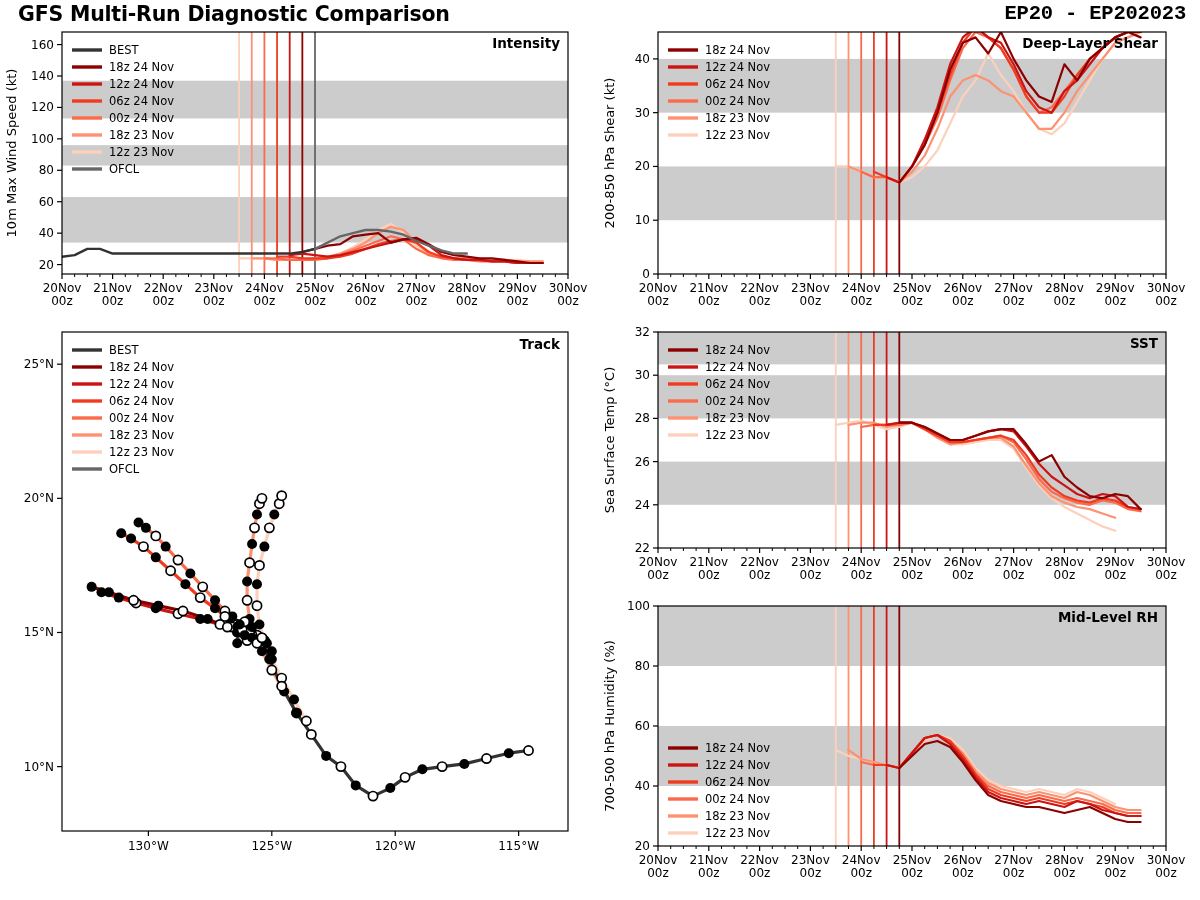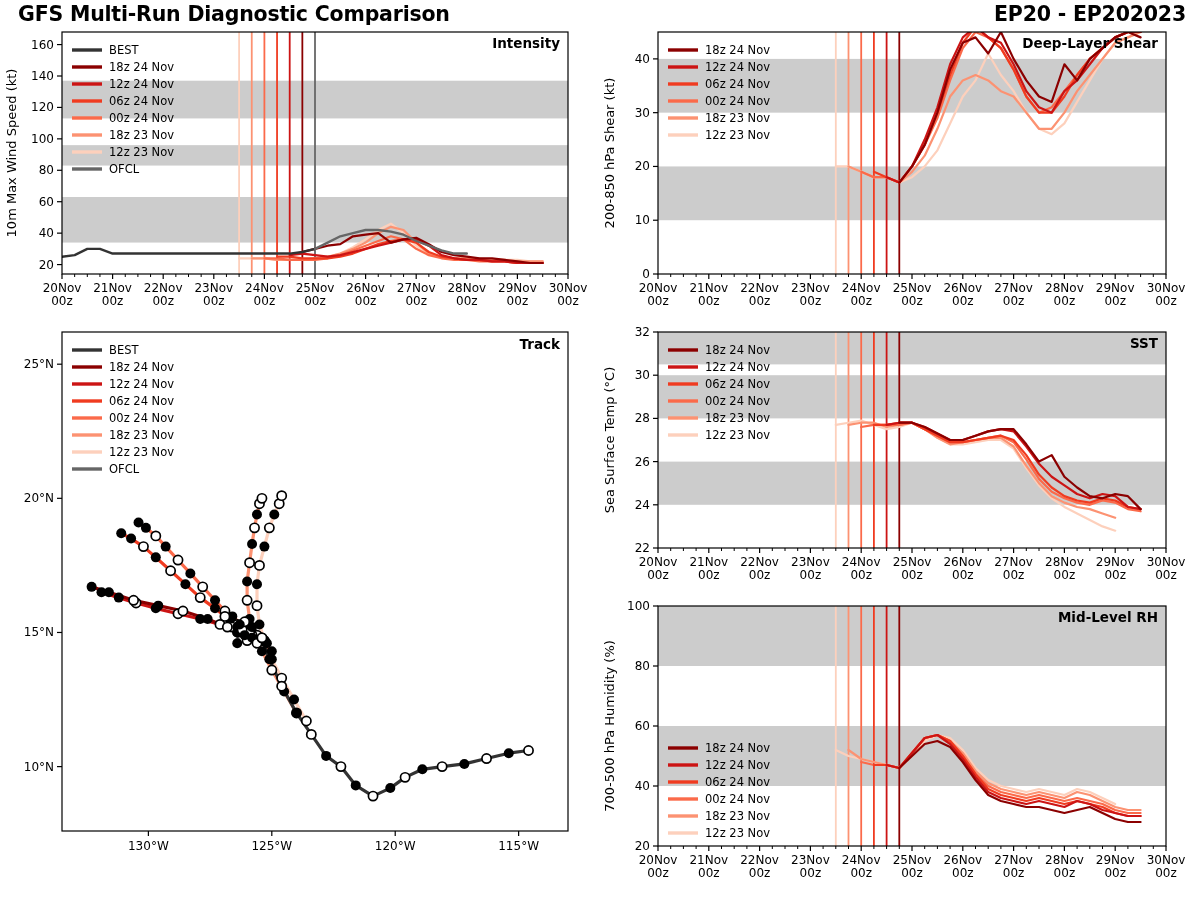--- a/index.html
+++ b/index.html
@@ -1,19 +1,19 @@
 <!DOCTYPE html>
 <html><head>
 <meta charset="utf-8">
 <style>
   html,body{margin:0;padding:0;background:#fff;}
   body{width:1200px;height:900px;font-family:"DejaVu Sans",sans-serif;color:#000;position:relative;overflow:hidden;}
   .page{position:relative;width:1200px;height:852px;}
   .title-left{position:absolute;left:18px;top:2px;font-size:20.5px;font-weight:bold;letter-spacing:-.2px;}
-  .title-right{position:absolute;right:14px;top:2px;font-size:20.5px;font-weight:bold;letter-spacing:-.2px;}
+  .title-right{position:absolute;right:14px;top:2px;font-size:20.5px;font-weight:bold;letter-spacing:-.2px;font-family:Liberation Mono, monospace;}
   .panel{position:absolute;}
   .panel svg{display:block;}
   .logo{position:absolute;left:6px;top:856px;width:132px;height:42px;}
   text{font-family:"DejaVu Sans",sans-serif;}
   .ptitle{font-size:13.5px;font-weight:bold;}
   .axlab{font-size:13px;}
   .ticklab{font-size:12px;}
   .leglab{font-size:11.5px;}
 </style>
 </head>

